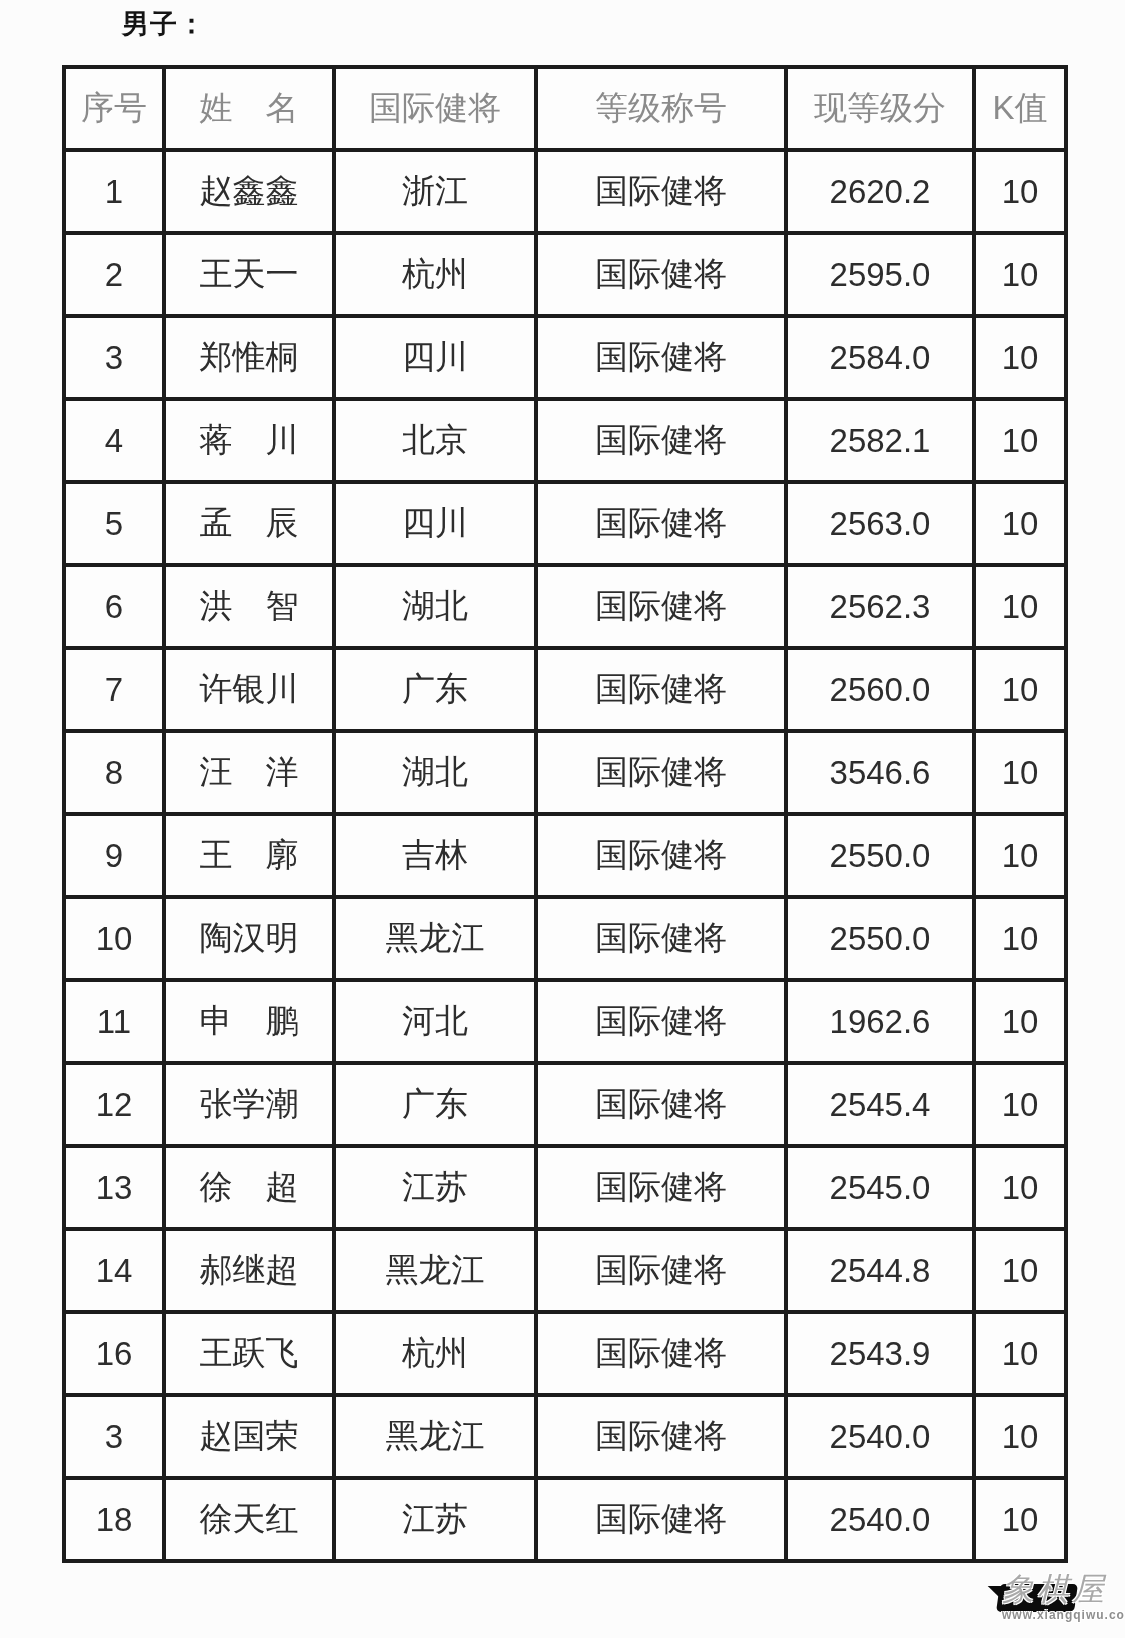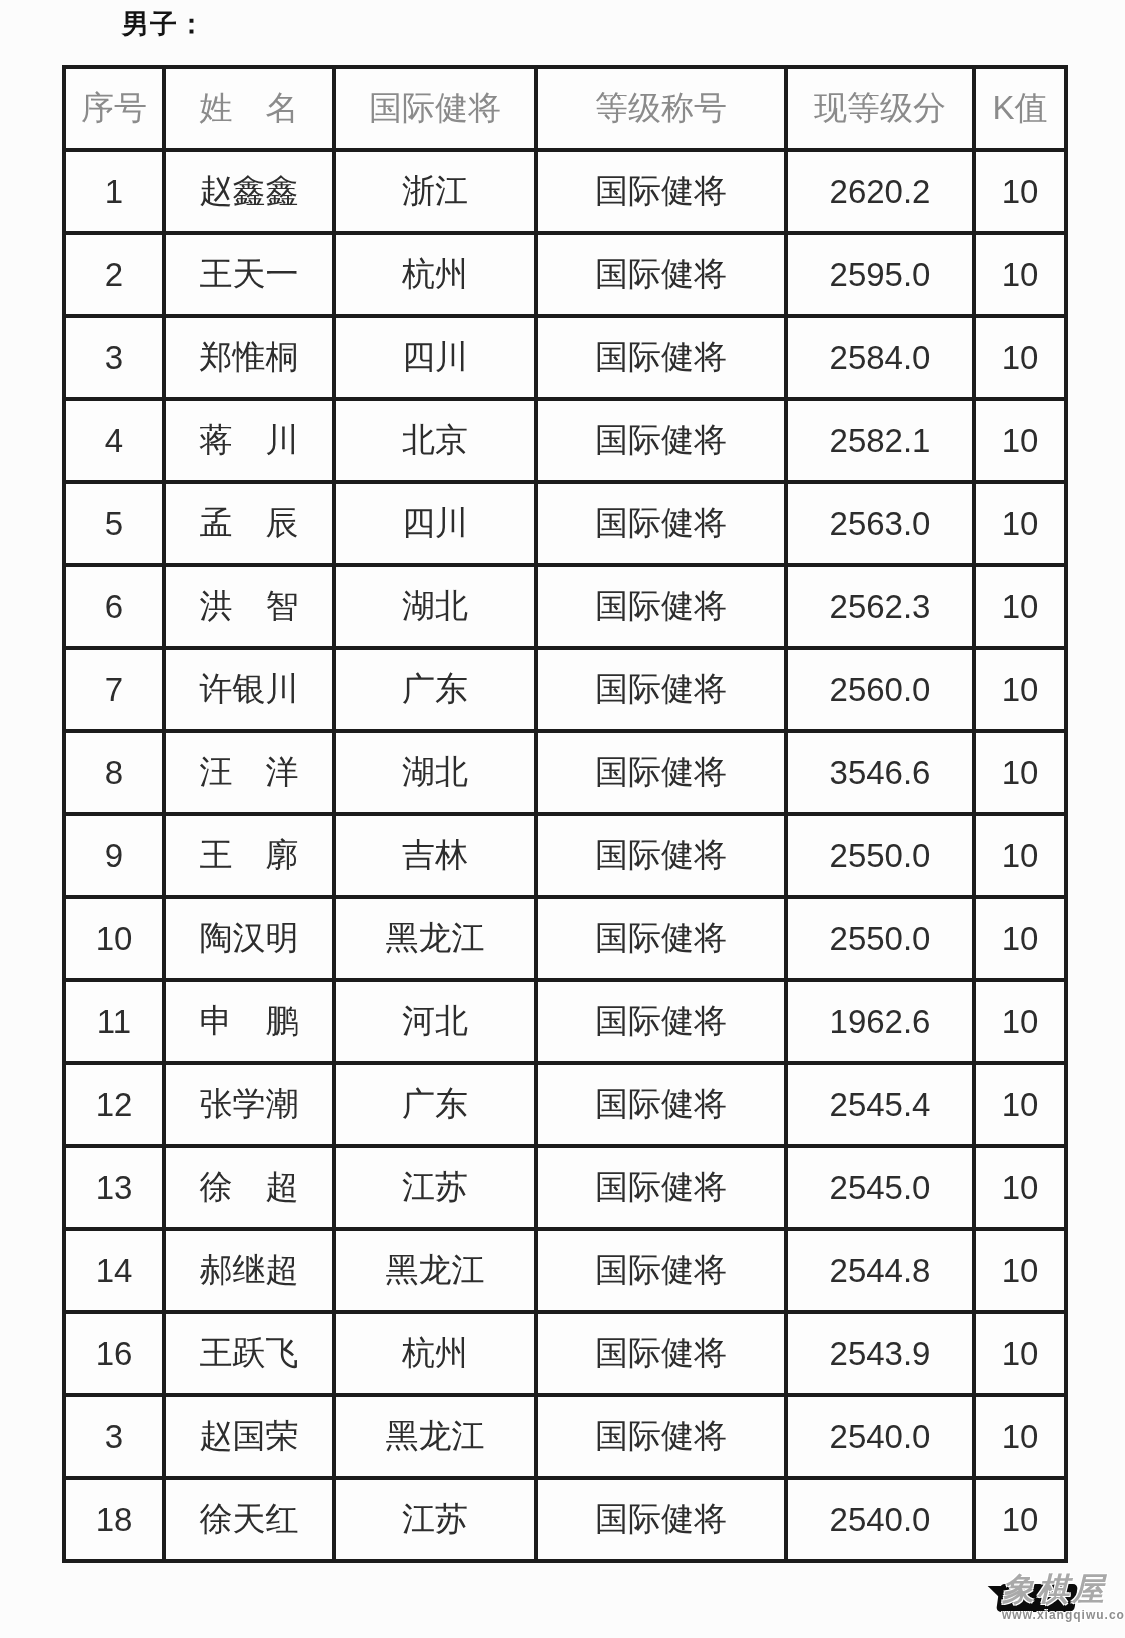--- a/index.html
+++ b/index.html
@@ -85,21 +85,21 @@
     border-width: 0 14px 12px 0;
     border-color: transparent #0b0b0b transparent transparent;
   }
   .watermark .wm-brand {
     position: absolute;
     left: 6px;
     top: 0px;
     font-size: 32px;
     line-height: 38px;
     font-style: italic;
-    font-weight: 700;
+    font-weight: 400;
     letter-spacing: 3px;
     color: #a9a9a9;
     text-shadow: -1px -1px 0 #ffffff, 1px -1px 0 #ffffff,
                  -1px 1px 0 #ffffff, 1px 1px 0 #ffffff;
     white-space: nowrap;
     text-align: center;
   }
   .watermark .wm-url {
     position: absolute;
     left: 6px;

